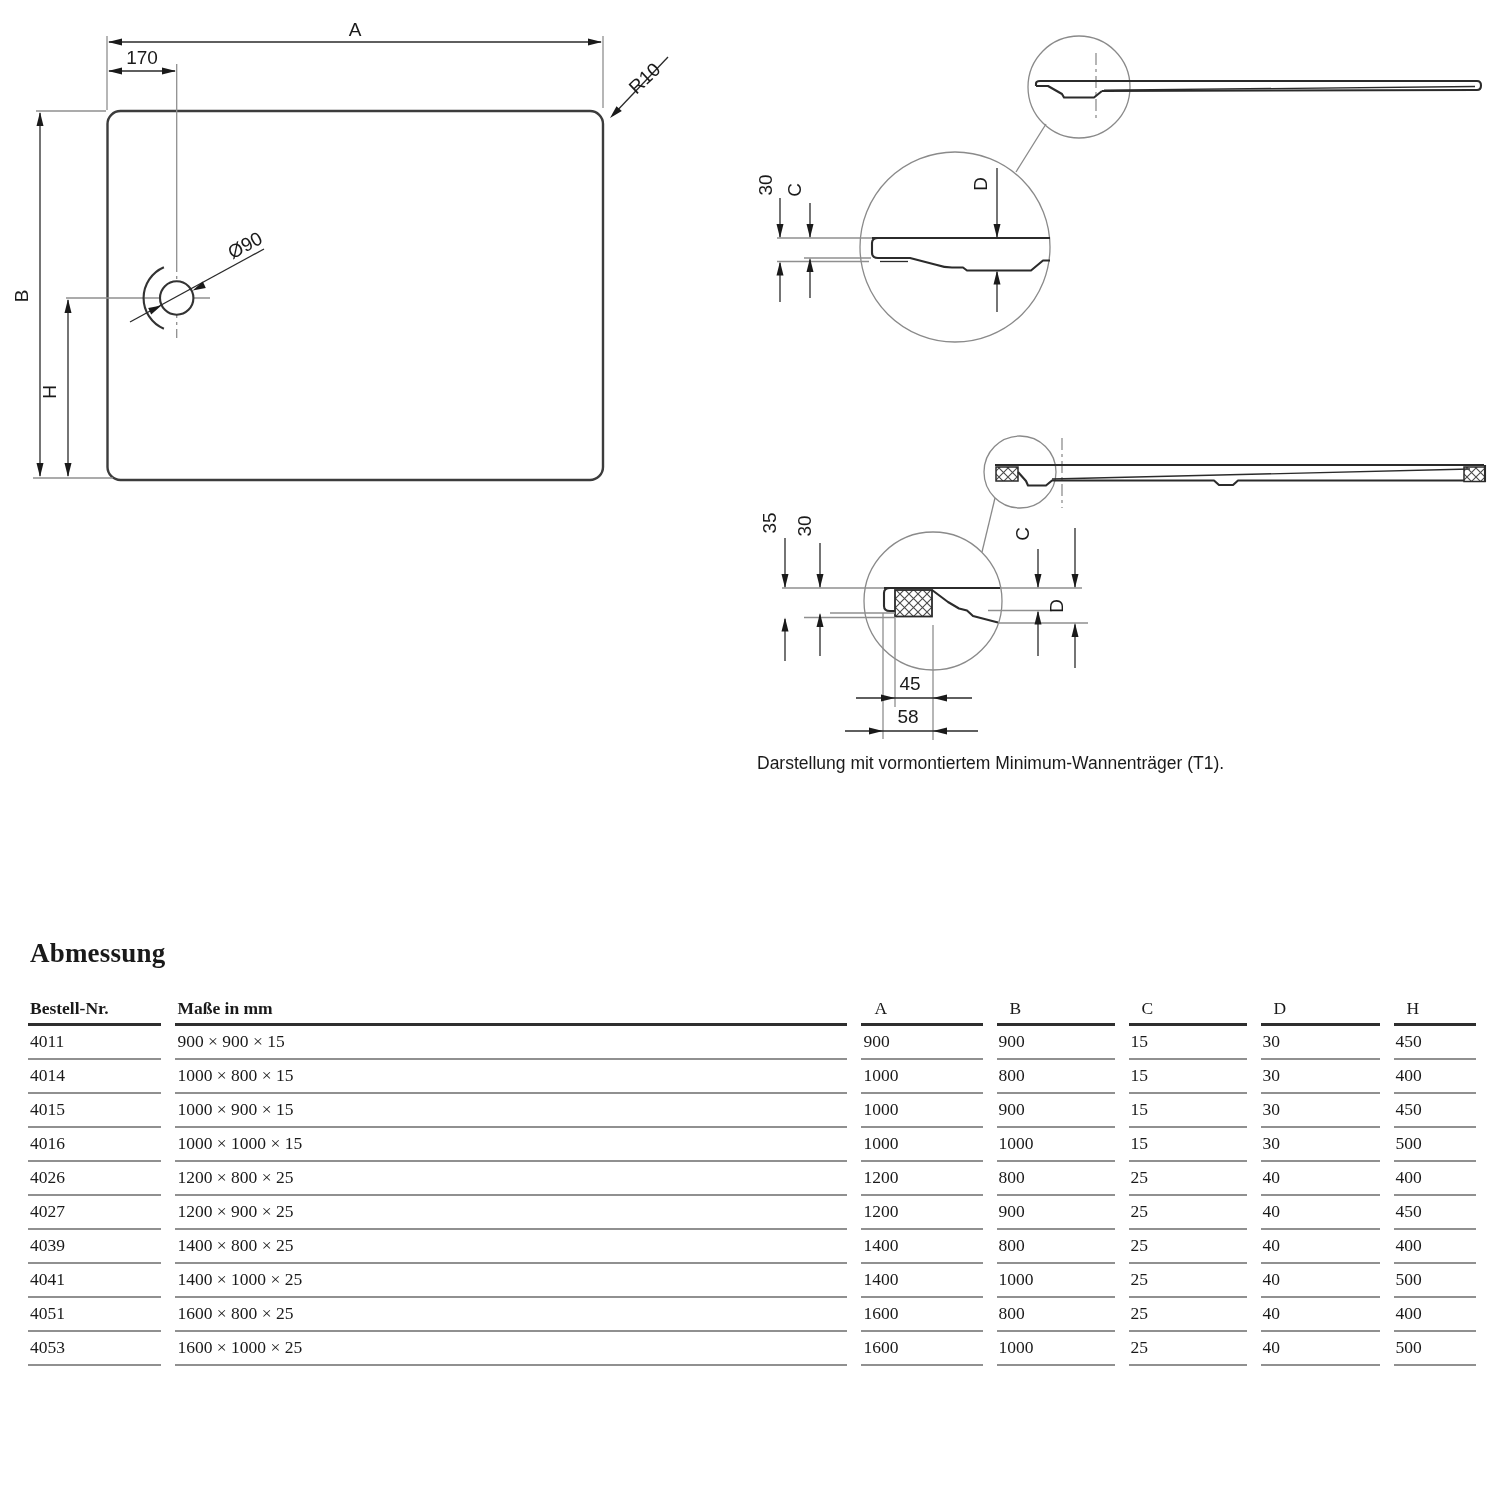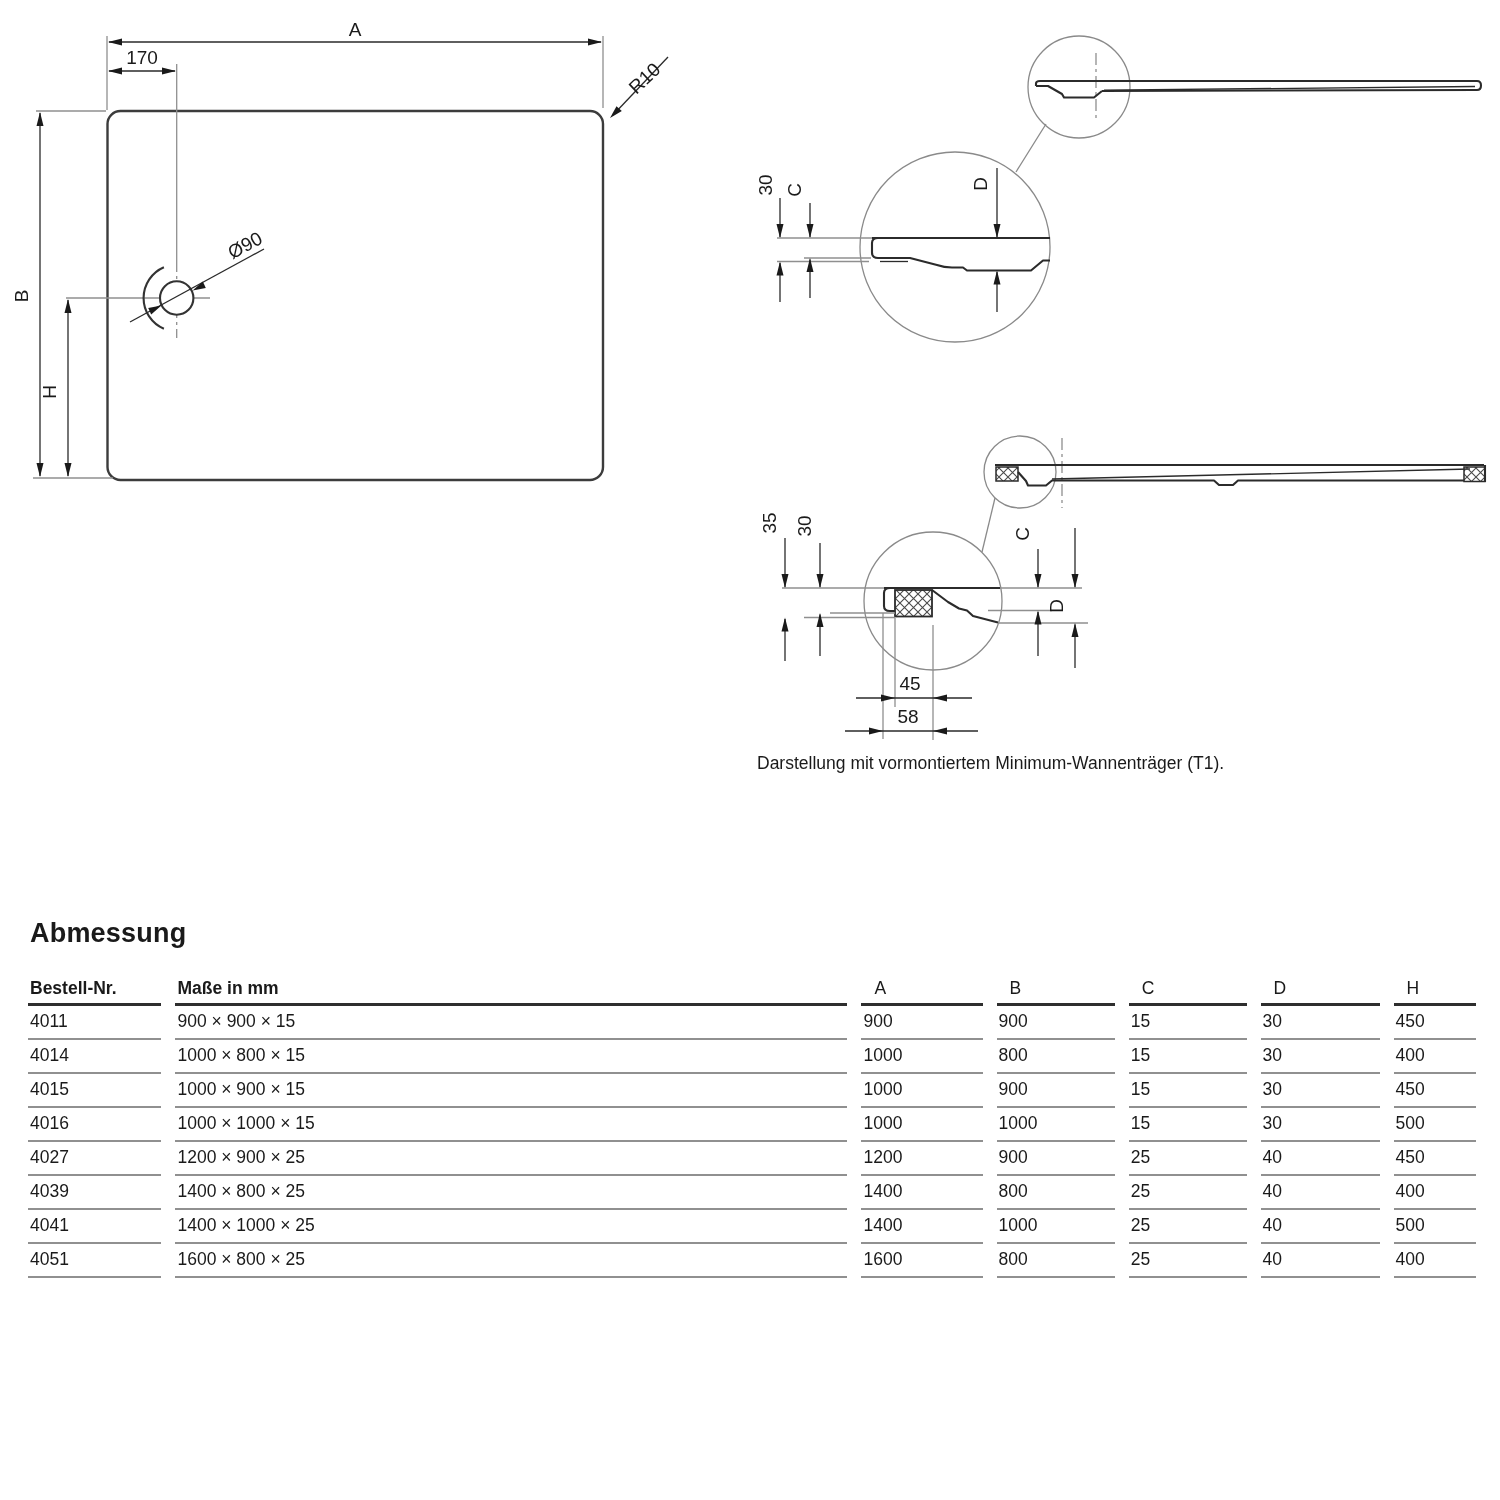--- a/index.html
+++ b/index.html
@@ -8,21 +8,21 @@
   svg text{font-family:"Liberation Sans",sans-serif;fill:#1a1a1a;}
   .dim-label{font-size:19px;}
   .caption-label{font-size:17.5px;}
   .thin{stroke:#8f8f8f;stroke-width:1.3;fill:none;}
   .dim{stroke:#2a2a2a;stroke-width:1.3;fill:none;}
   .prof{stroke:#2b2b2b;stroke-width:2.1;fill:none;stroke-linejoin:round;}
   .inner{stroke:#2b2b2b;stroke-width:1.3;fill:none;}
   .detail{stroke:#8a8a8a;stroke-width:1.3;fill:none;}
   .arr{fill:#1a1a1a;stroke:none;}
   .cdash{stroke-dasharray:12 4 3 4;}
-  .dim-section{position:absolute;left:28px;top:918px;width:1462px;}
+  .dim-section{position:absolute;left:28px;top:938px;width:1462px;font-family:Liberation Serif, serif;}
   .dim-section h2{font-size:27px;font-weight:bold;margin:0 0 0 2px;letter-spacing:.2px;}
   table{border-collapse:separate;border-spacing:14px 0;table-layout:fixed;margin-left:-14px;margin-top:24px;}
   th,td{text-align:left;font-size:17.5px;padding:5px 0 6px 2px;vertical-align:bottom;white-space:nowrap;}
   th{border-bottom:3px solid #2e2e2e;font-weight:bold;padding-bottom:4px;}
   th.letter{font-weight:normal;padding-left:13px;}
   td{border-bottom:2px solid #909090;}
 </style>
 </head>
 <body>
 
@@ -260,20 +260,29 @@
         <tr>
           <td>4016</td>
           <td>1000 × 1000 × 15</td>
           <td>1000</td>
           <td>1000</td>
           <td>15</td>
           <td>30</td>
           <td>500</td>
         </tr>
         <tr>
+          <td>4026</td>
+          <td>1200 × 800 × 25</td>
+          <td>1200</td>
+          <td>800</td>
+          <td>25</td>
+          <td>40</td>
+          <td>400</td>
+        </tr>
+        <tr>
           <td>4027</td>
           <td>1200 × 900 × 25</td>
           <td>1200</td>
           <td>900</td>
           <td>25</td>
           <td>40</td>
           <td>450</td>
         </tr>
         <tr>
           <td>4039</td>
@@ -295,15 +304,24 @@
         </tr>
         <tr>
           <td>4051</td>
           <td>1600 × 800 × 25</td>
           <td>1600</td>
           <td>800</td>
           <td>25</td>
           <td>40</td>
           <td>400</td>
         </tr>
+        <tr>
+          <td>4053</td>
+          <td>1600 × 1000 × 25</td>
+          <td>1600</td>
+          <td>1000</td>
+          <td>25</td>
+          <td>40</td>
+          <td>500</td>
+        </tr>
       </tbody>
   </table>
 </div>
 
 </body></html>

